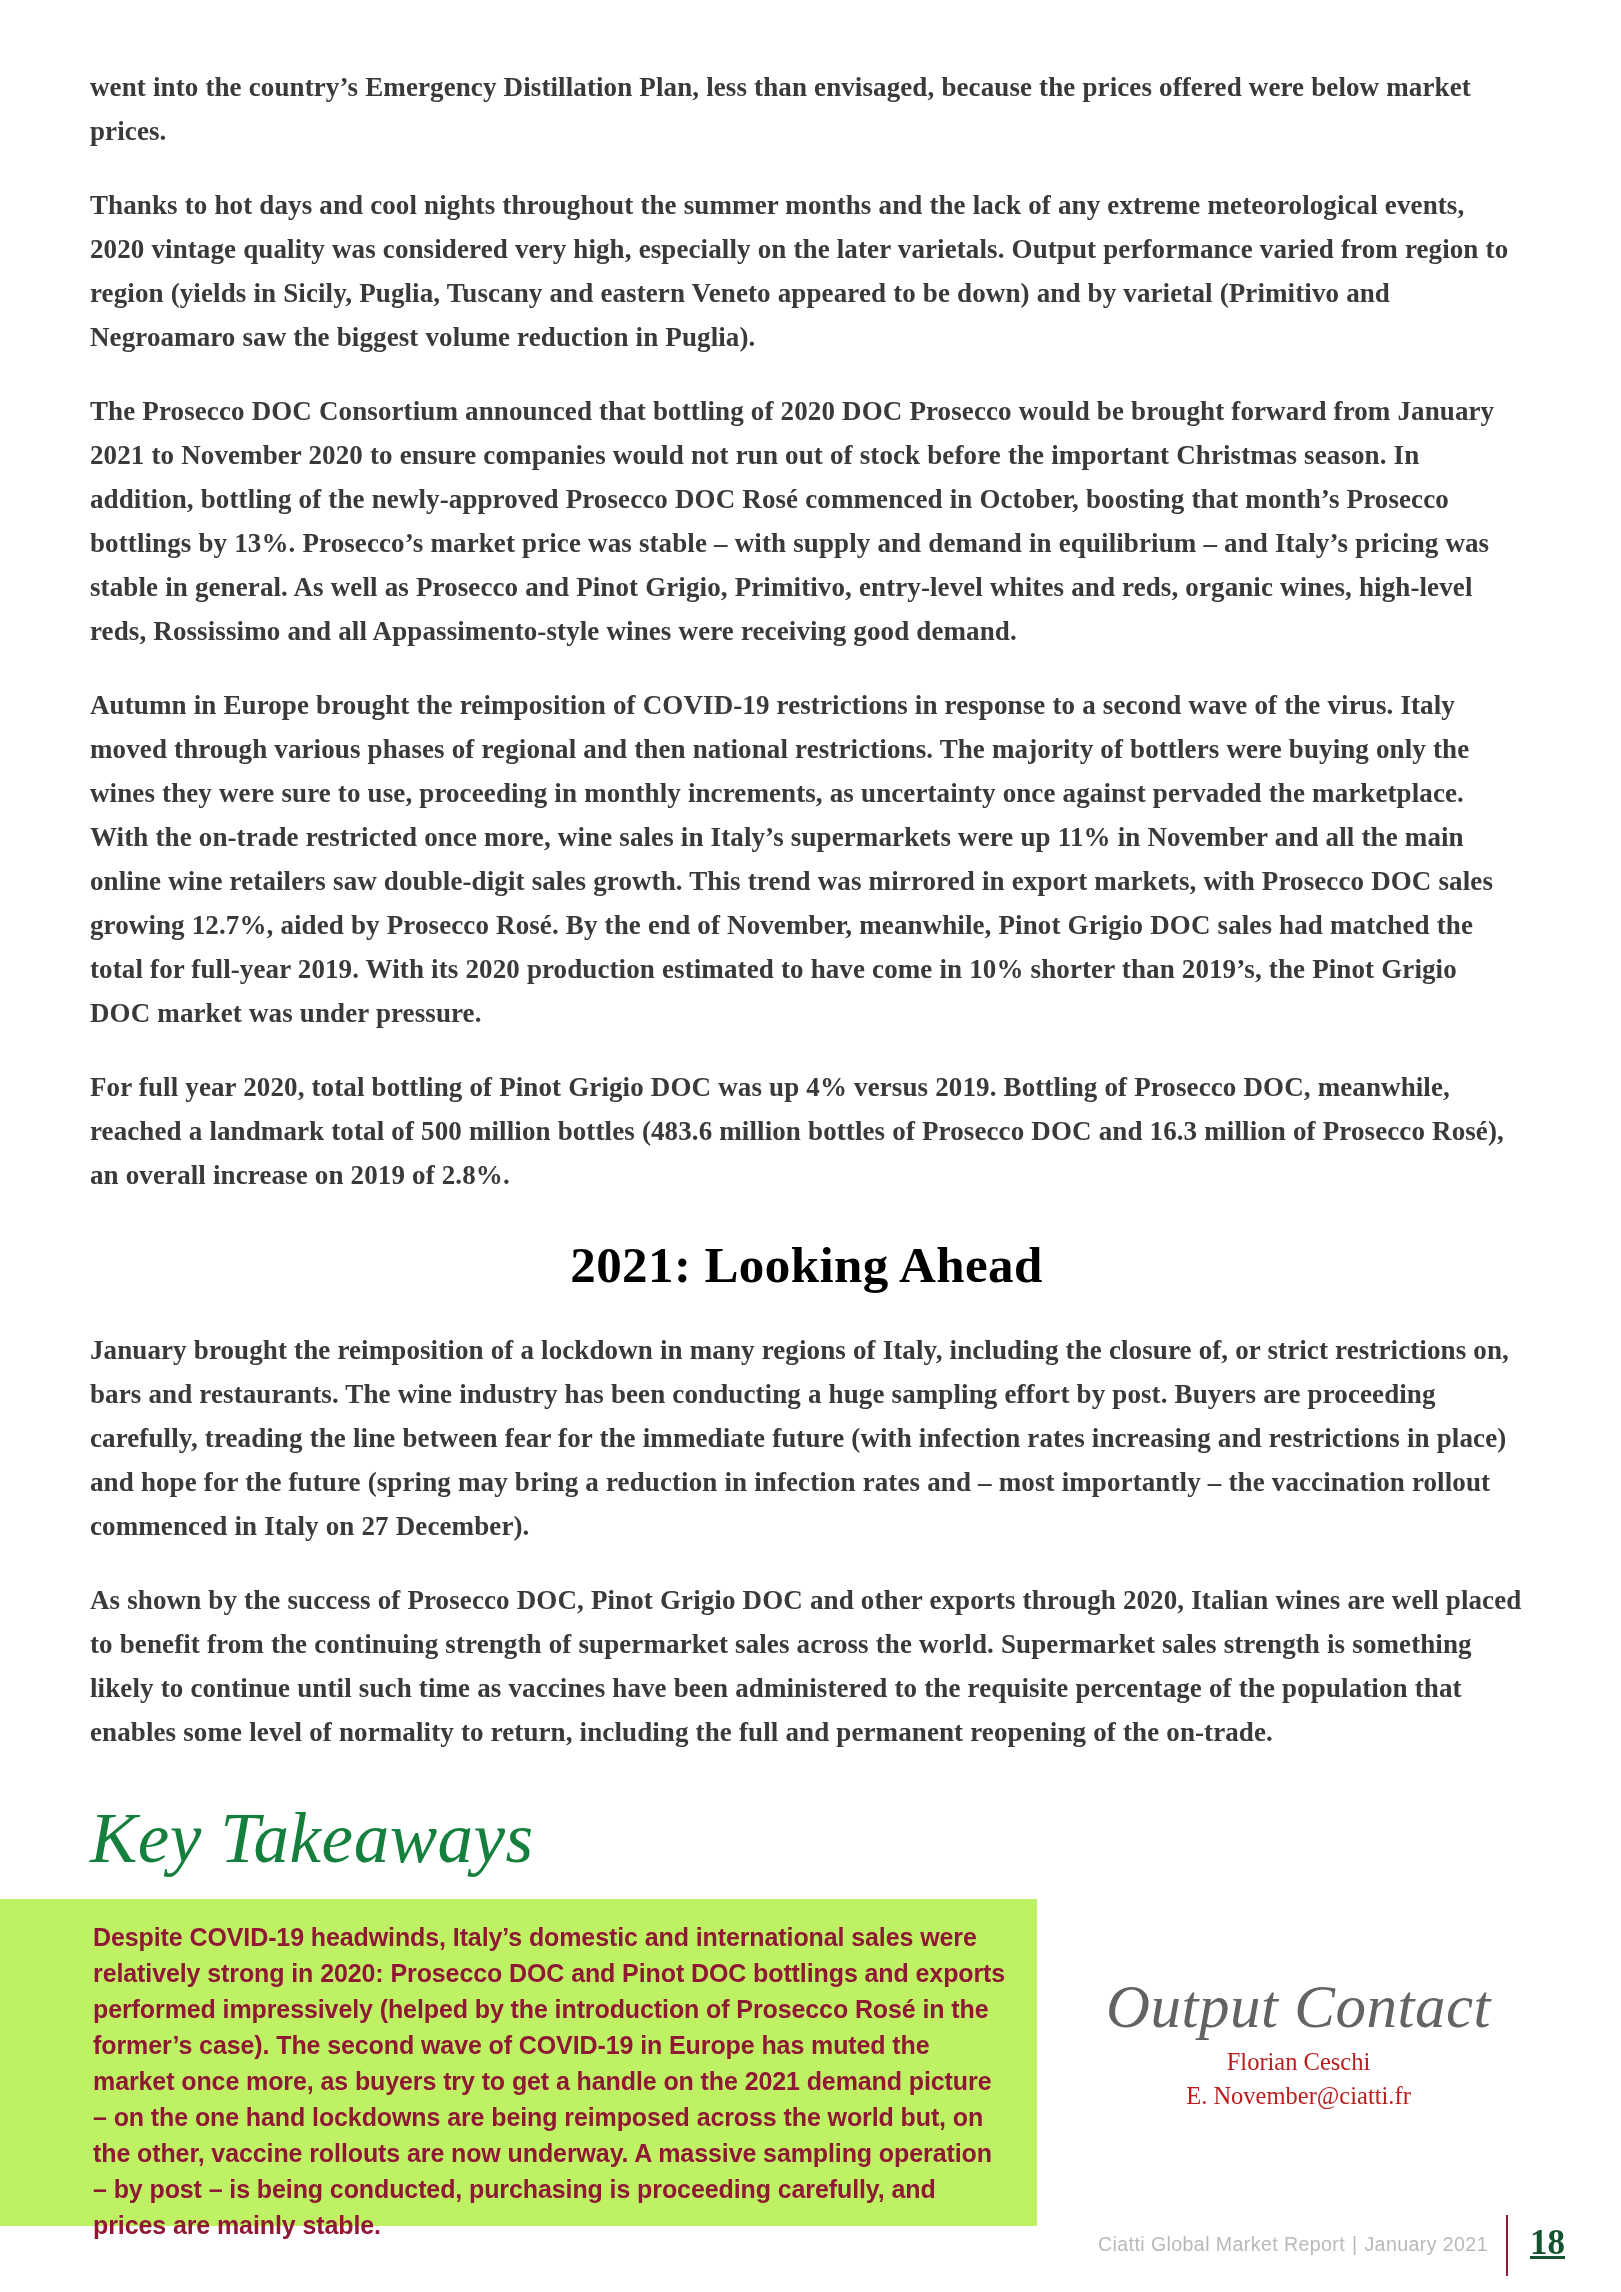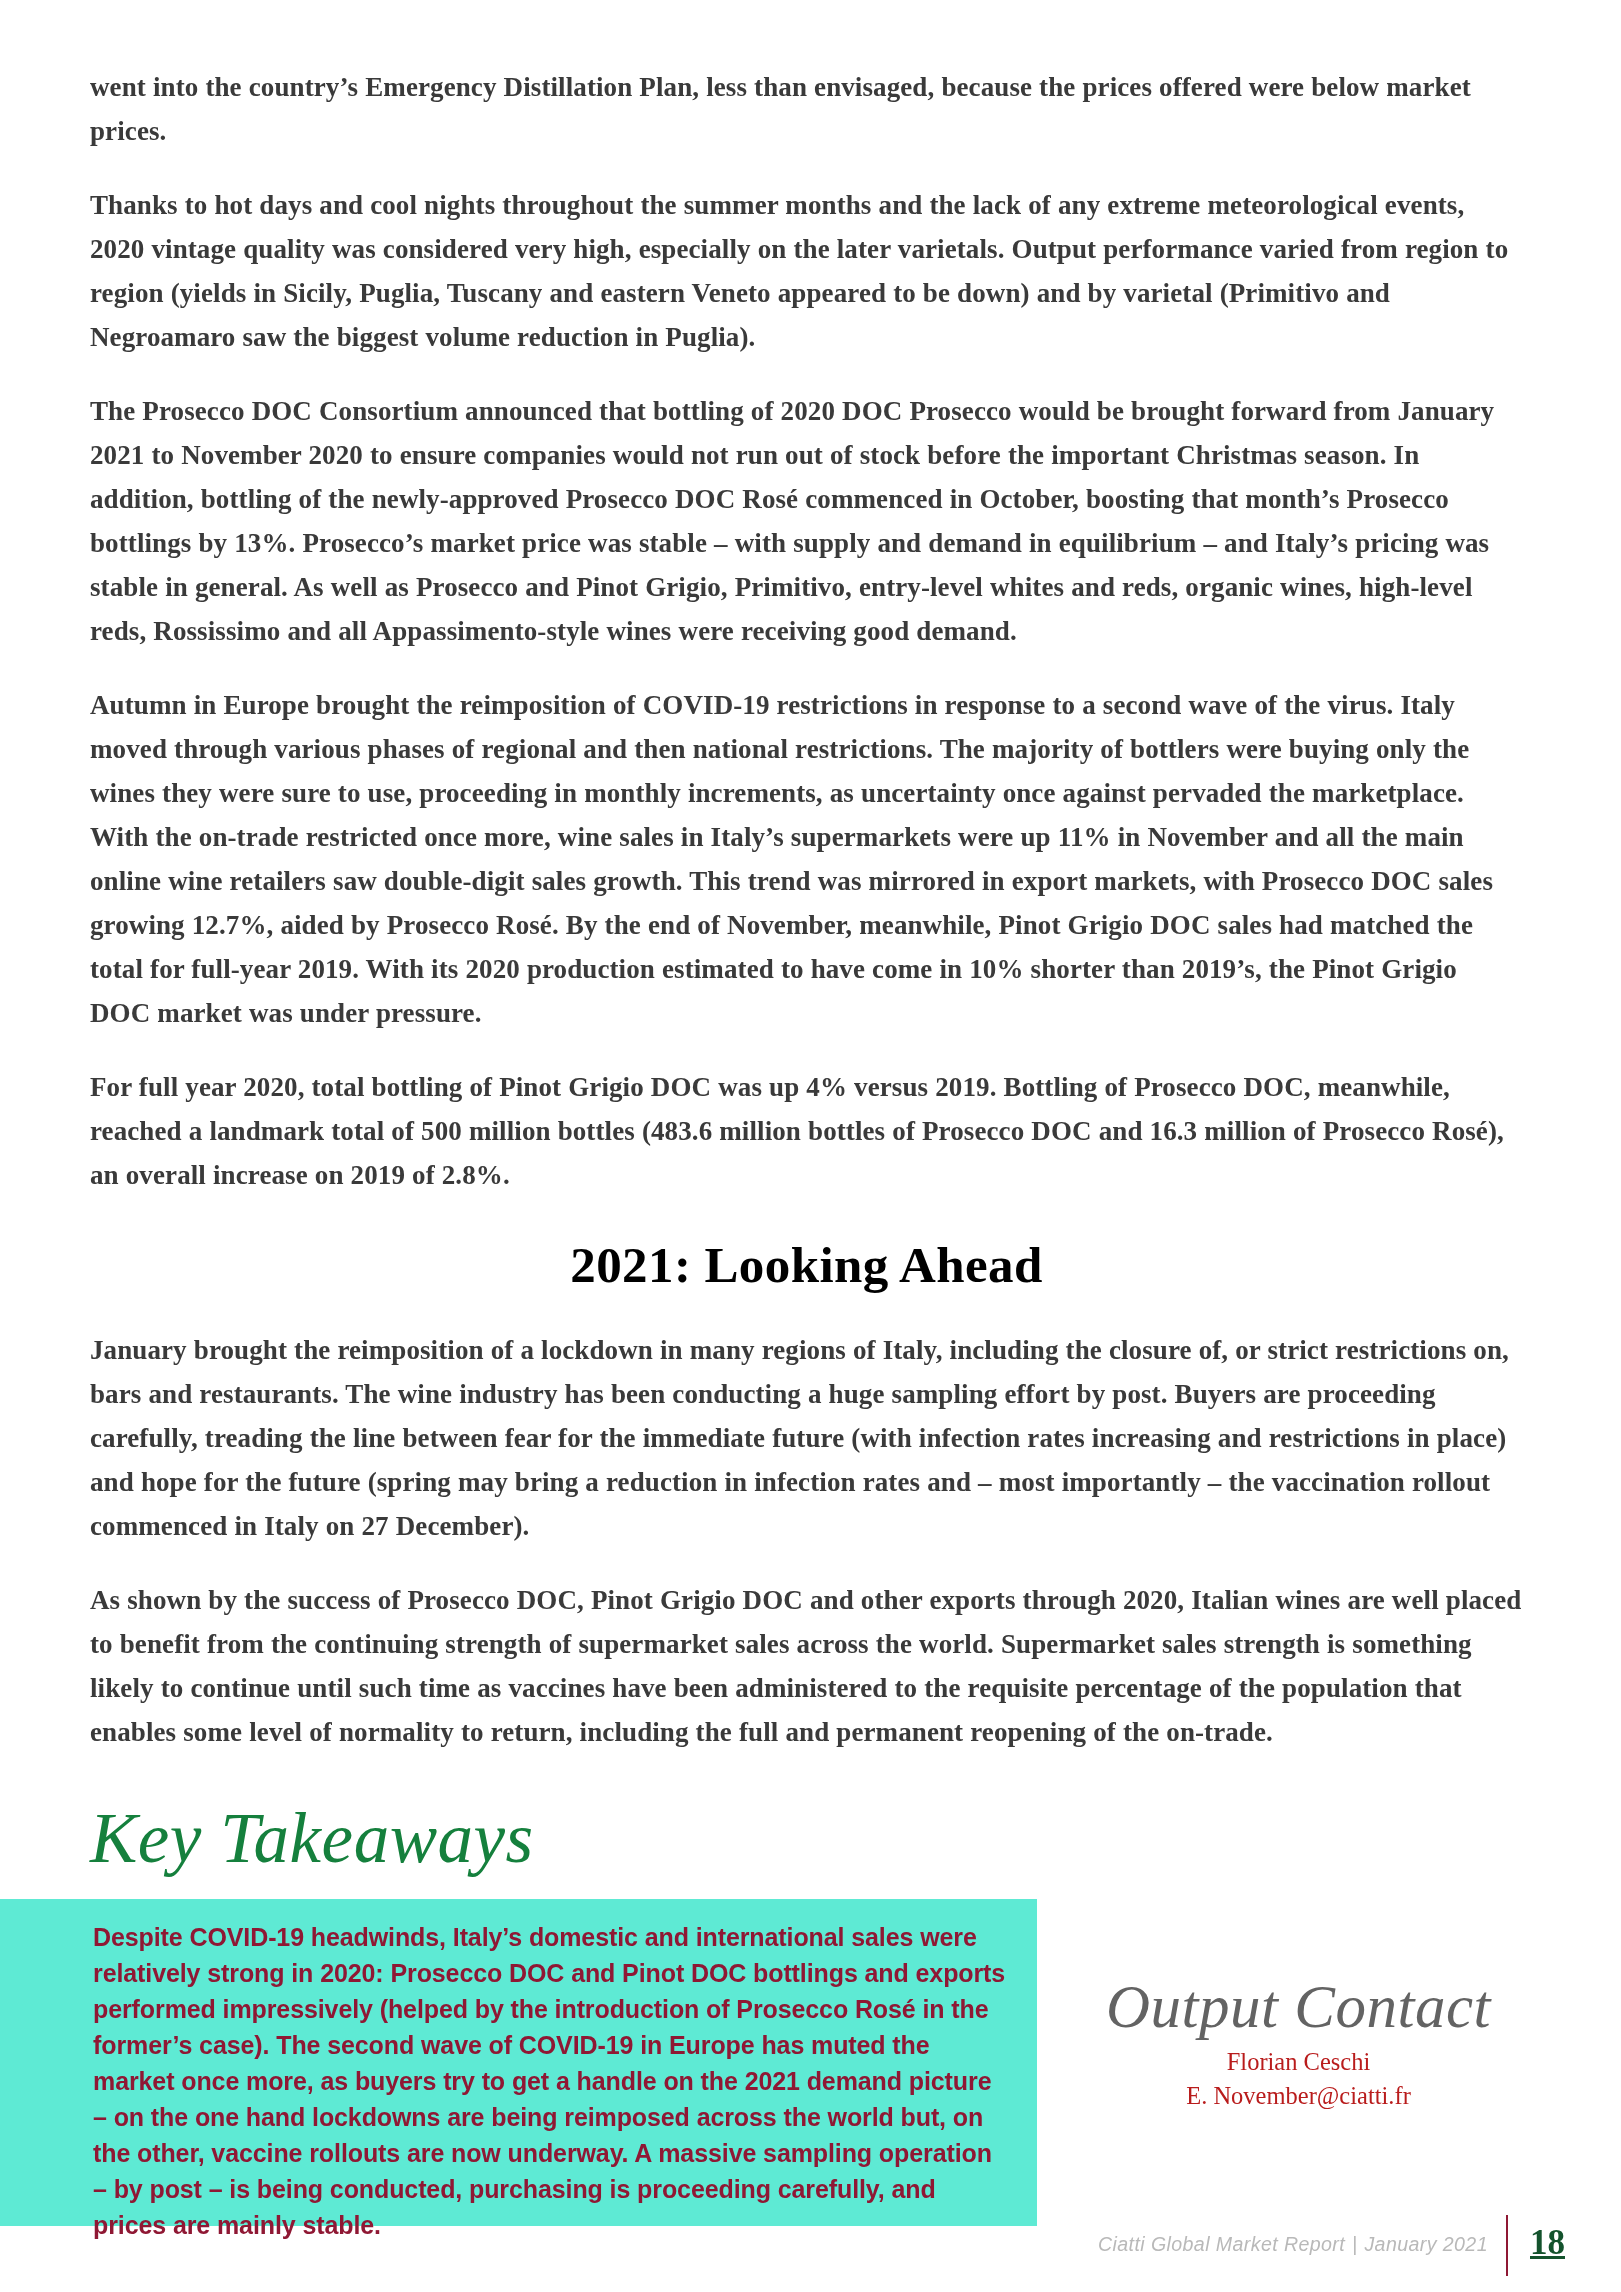--- a/index.html
+++ b/index.html
@@ -68,21 +68,21 @@
     white-space: nowrap;
   }
 
   
   .takeaway-box {
     position: absolute;
     left: 0px;
     top: 1899px;
     width: 1037px;
     height: 327px;
-    background: #5eead4;
+    background: #bef264;
   }
   .takeaway-text {
     position: absolute;
     left: 93px;
     top: 19.6px;
     width: 916px;
     font-family: "Liberation Sans", "DejaVu Sans", sans-serif;
     font-size: 25px;
     line-height: 36px;
     font-weight: bold;
@@ -120,21 +120,20 @@
   .footer {
     position: absolute;
     left: 1098px;
     top: 2233px;
     font-family: "Liberation Sans", "DejaVu Sans", sans-serif;
     font-size: 19.6px;
     line-height: 23.5px;
     color: #b9b9b9;
     letter-spacing: 0.4px;
     white-space: nowrap;
-    font-style: italic;
   }
   .footer-sep { padding: 0 6.9px; }
 
   .footer-rule {
     position: absolute;
     left: 1506px;
     top: 2215px;
     width: 2px;
     height: 61px;
     background: #8f1834;

